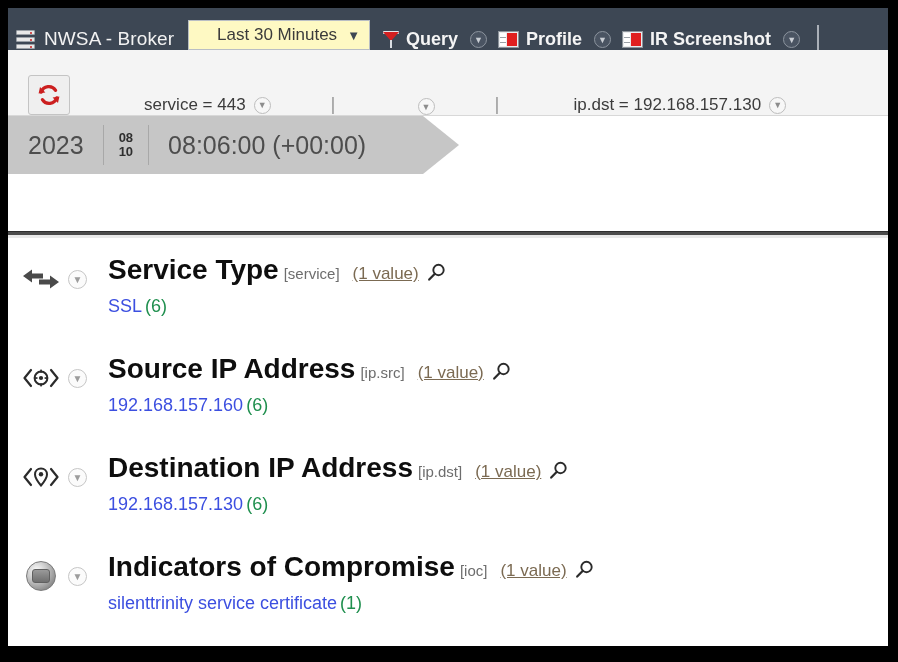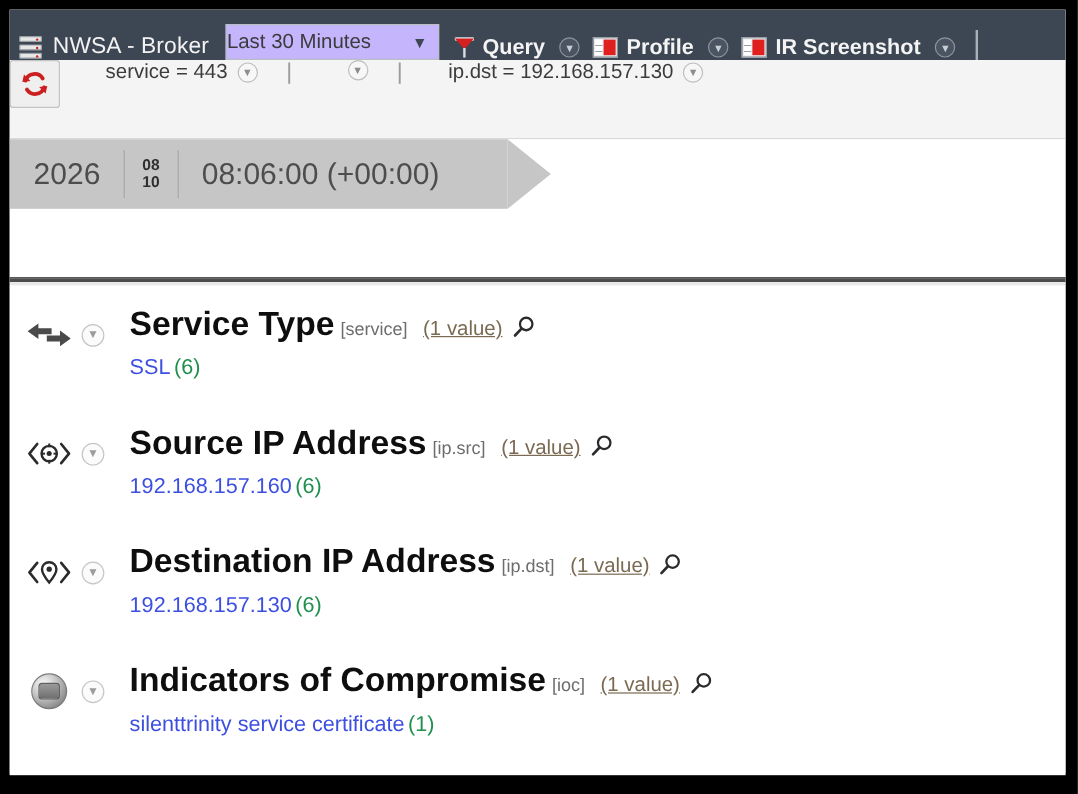--- a/index.html
+++ b/index.html
@@ -42,26 +42,26 @@
   }
   .server-icon i:nth-child(1) { top: 0px; }
   .server-icon i:nth-child(2) { top: 7px; }
   .server-icon i:nth-child(3) { top: 14px; }
   .server-icon i::after {
     content: ""; position: absolute; right: 2px; top: 1px;
     width: 2px; height: 2px; background: #cc1f1f; border-radius: 50%;
   }
 
   .time-select {
-    background: #c4b5fd;
+    background: #fef9c3;
     border: 1px solid #b9bec4;
     height: 30px;
     min-width: 178px;
     display: flex; align-items: center; justify-content: space-between;
-    padding: 0 9px 0 0;
+    padding: 0 9px 0 28px;
     color: #3b3b3b; font-size: 17px;
     margin-right: 13px;
   }
   .time-select .chev { font-size: 13px; color: #3d4754; margin-left: 10px; }
 
   .nav-item {
     display: flex; align-items: center;
     color: #f4f4f4; font-size: 18px; font-weight: bold;
     margin-right: 7px;
     gap: 7px;
@@ -97,23 +97,24 @@
   .panel-icon .right { flex: 1; background: #e01f1f; }
   .topbar-divider {
     width: 2px; height: 25px; background: #aab0b8; margin-left: 6px;
   }
 
   
   .filterbar {
     height: 66px;
     background: #f4f4f4;
     border-bottom: 1px solid #d8d8d8;
-    display: flex; align-items: flex-start;
-    padding-left: 0;
+    display: flex; align-items: flex-end;
+    padding-left: 20px;
     white-space: nowrap;
+    gap: 36px;
   }
   .refresh-btn {
     width: 42px; height: 40px;
     background: #efefef; border: 1px solid #c4c4c4; border-radius: 3px;
     display: flex; align-items: center; justify-content: center;
     flex: none;
   }
   .refresh-glyph { position: relative; width: 24px; height: 24px; }
   .refresh-glyph svg { display:block; }
   .filter-cond {
@@ -293,21 +294,21 @@
 
     <div class="filter-cond">
       <span>ip.dst = 192.168.157.130</span>
       <span class="cond-caret">▼</span>
     </div>
   </div>
 
   <div class="timeline">
     <div class="crumb-fill-after"></div>
     <div class="crumb-wrap" style="width:415px; flex:none;">
-      <span class="crumb-year">2026</span>
+      <span class="crumb-year">2023</span>
       <span class="crumb-vline"></span>
       <span class="crumb-date">
         <span>08</span>
         <span>10</span>
       </span>
       <span class="crumb-vline"></span>
       <span class="crumb-time">08:06:00 (+00:00)</span>
     </div>
     <div class="crumb-arrow"></div>
   </div>

